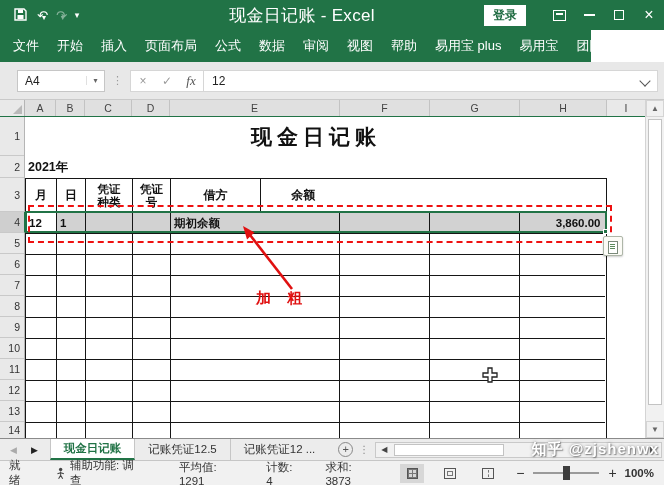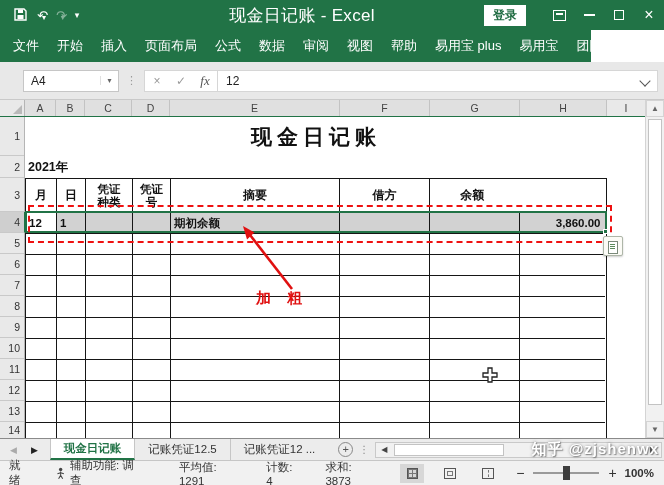--- a/index.html
+++ b/index.html
@@ -26,21 +26,21 @@
   .menubar .mtab{padding:0 1px;margin:0 8px;white-space:nowrap;}
   .menubar .mtab:first-child{margin-left:12px;}
   .tellme{display:flex;align-items:center;gap:22px;margin:0 8px;white-space:nowrap;}
   .bulb{width:9px;height:9px;border:1.5px solid #fff;border-radius:50%;position:relative;display:inline-block;}
   .bulb:after{content:"";position:absolute;left:2.5px;top:8px;width:1.5px;height:4px;background:#fff;}
   .commentic{margin-left:auto;margin-right:14px;width:15px;height:11px;border:1.5px solid #fff;border-radius:2px;position:relative;}
   .commentic:after{content:"";position:absolute;left:2px;bottom:-5px;border:3px solid transparent;border-top-color:#fff;}
 
   
   .fbar{position:absolute;left:0;top:62px;width:664px;height:38px;background:#e8e8e8;border-bottom:1px solid #c9c9c9;display:flex;align-items:center;font-size:12px;color:#444;}
-  .namebox{width:96px;height:22px;background:#fff;border:1px solid #c6c6c6;margin-left:23px;display:flex;align-items:center;}
+  .namebox{width:88px;height:22px;background:#fff;border:1px solid #c6c6c6;margin-left:17px;display:flex;align-items:center;}
   .namebox .nb-val{flex:1;padding-left:7px;color:#222;}
   .namebox .nb-arrow{width:18px;text-align:center;font-size:8px;color:#666;border-left:1px solid #e0e0e0;}
   .fsep{color:#9a9a9a;font-size:11px;margin:0 7px;letter-spacing:0;}
   .fbtns{height:22px;background:#fff;border:1px solid #d6d6d6;display:flex;align-items:center;}
   .fbtn{width:24px;text-align:center;color:#9a9a9a;font-size:12px;}
   .fx{font-style:italic;font-family:"Liberation Serif","DejaVu Serif",serif;color:#555;font-size:13px;}
   .ffield{flex:1;height:22px;background:#fff;border:1px solid #d6d6d6;border-left:none;margin-right:6px;display:flex;align-items:center;}
   .ffield input{flex:1;border:none;outline:none;font-size:12px;color:#222;padding-left:8px;background:transparent;}
   .fchev{width:16px;height:16px;position:relative;margin-right:4px;}
   .fchev:after{content:"";position:absolute;left:4px;top:4px;width:7px;height:7px;border-right:1.5px solid #555;border-bottom:1.5px solid #555;transform:rotate(45deg);}
@@ -234,21 +234,20 @@
       <div class="xtable">
         <div class="tr head">
           <div class="td c1 hd">月</div>
           <div class="td c2 hd">日</div>
           <div class="td c3 hd two">
               <span>凭证 种类</span>
             </div>
           <div class="td c4 hd two">
               <span>凭证 号</span>
             </div>
-          <div class="td c5 hd">摘要</div>
           <div class="td c6 hd">借方</div>
           <div class="td c8 hd">余额</div>
         </div>
         <div class="tr">
           <div class="td c1 v">12</div>
           <div class="td c2 v sel">1</div>
           <div class="td c3 sel"></div>
           <div class="td c4 sel"></div>
           <div class="td c5 v sel">期初余额</div>
           <div class="td c6 sel"></div>

